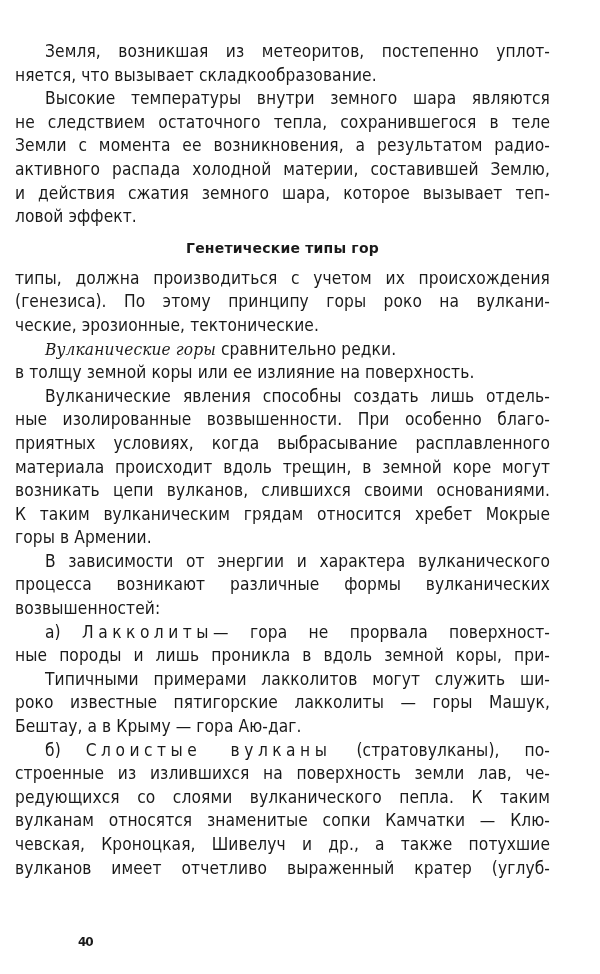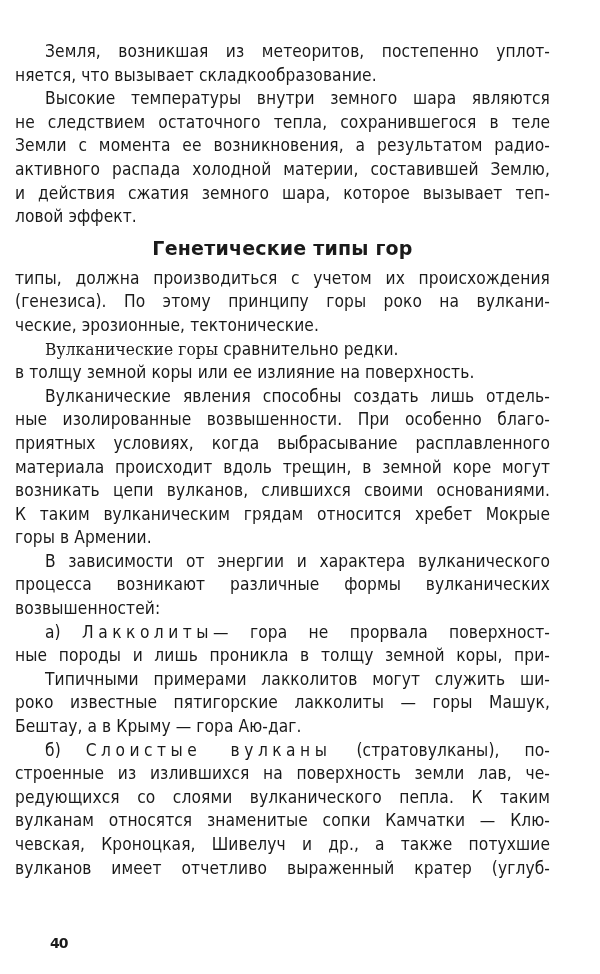--- a/index.html
+++ b/index.html
@@ -34,37 +34,38 @@
     }
     .line.last {
       text-align-last: left;
     }
     .line.indent {
       padding-left: 30px;
     }
     .heading {
       text-align: center;
       font-weight: bold;
-      font-size: 19px;
+      font-size: 14px;
       height: 34px;
       line-height: 30px;
       margin-top: 4px;
       letter-spacing: 0.2px;
     }
     .italic {
+      font-style: italic;
       font-family: "DejaVu Serif", serif;
     }
     .spaced {
       letter-spacing: 4.5px;
     }
     .page-number {
       position: absolute;
-      left: 24px;
+      left: 52px;
       top: 935px;
-      font-size: 14px;
+      font-size: 12px;
       font-weight: bold;
       font-family: "DejaVu Sans", sans-serif;
       letter-spacing: -1px;
       padding-left: 26px;
     }
   </style>
 </head>
 <body>
 
 <div class="page">
@@ -115,21 +116,21 @@
     <div class="line indent">В зависимости от энергии и характера вулканического</div>
     <div class="line">процесса возникают различные формы вулканических</div>
     <div class="line last">возвышенностей:</div>
   </div>
 
   <div>
     <div class="line indent">
       <span>а)</span>
       <span class="spaced">Лакколиты</span><span>— гора не прорвала поверхност-</span>
     </div>
-    <div class="line">ные породы и лишь проникла в толщу земной коры, при-</div>
+    <div class="line">ные породы и лишь проникла в вдоль земной коры, при-</div>
   </div>
 
   <div>
     <div class="line indent">Типичными примерами лакколитов могут служить ши-</div>
     <div class="line">роко известные пятигорские лакколиты — горы Машук,</div>
     <div class="line last">Бештау, а в Крыму — гора Аю-даг.</div>
   </div>
 
   <div>
     <div class="line indent">

